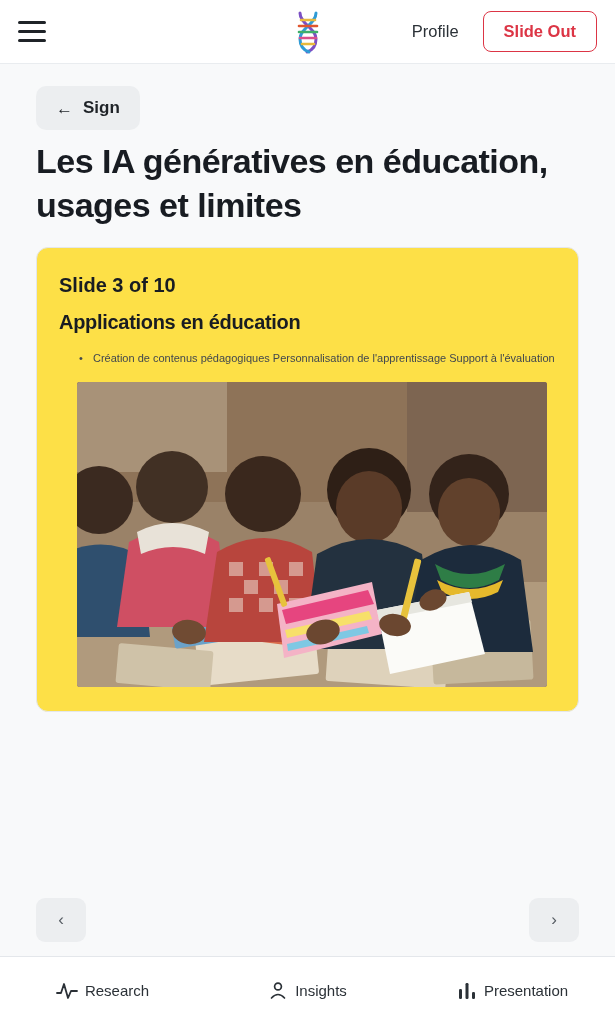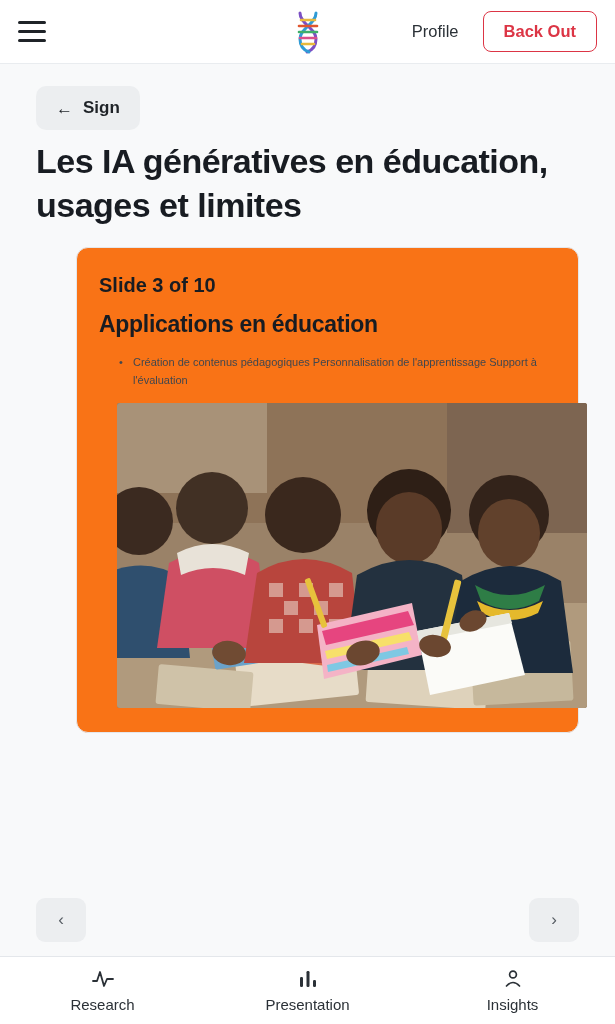--- a/index.html
+++ b/index.html
@@ -118,34 +118,33 @@
     margin-top: 14px;
     font-size: 17px;
     line-height: 1.55;
     color: #495057;
     max-width: 545px;
   }
 
   
   .slide-card {
     margin-top: 20px;
-    background: #f97316;
+    background: #fde047;
     border: 1px solid #e4e7eb;
     border-radius: 12px;
     padding: 26px 22px 24px 22px;
-    margin-left: 40px;
   }
   .slide-counter {
     font-size: 20px;
     font-weight: 700;
     color: #181c22;
   }
   .slide-heading {
     margin-top: 14px;
-    font-size: 23px;
+    font-size: 20px;
     font-weight: 700;
     letter-spacing: -0.3px;
     color: #181c22;
   }
   .slide-desc {
     margin-top: 14px;
     font-size: 17px;
     line-height: 1.55;
     color: #41474e;
   }
@@ -210,21 +209,20 @@
     flex: 0 0 68px;
     height: 68px;
     background: #ffffff;
     border-top: 1px solid #e4e7eb;
     display: flex;
     align-items: center;
   }
   .tab {
     flex: 1 1 0;
     display: flex;
-    flex-direction: column;
     align-items: center;
     justify-content: center;
     gap: 7px;
     cursor: pointer;
     color: #2b3137;
     text-align: right;
   }
   .tab-label { font-size: 15px; }
   .tab-icon { height: 20px; display: flex; align-items: center; justify-content: center; }
 </style>
@@ -247,21 +245,21 @@
         <line x1="13" y1="10" x2="27" y2="10" stroke="#e8b93c" stroke-width="2.6" stroke-linecap="round"></line>
         <line x1="11" y1="16" x2="29" y2="16" stroke="#e0562f" stroke-width="2.6" stroke-linecap="round"></line>
         <line x1="11" y1="22" x2="29" y2="22" stroke="#3fae6a" stroke-width="2.6" stroke-linecap="round"></line>
         <line x1="12" y1="28" x2="28" y2="28" stroke="#d94f8c" stroke-width="2.6" stroke-linecap="round"></line>
         <line x1="14" y1="34" x2="26" y2="34" stroke="#e8b93c" stroke-width="2.6" stroke-linecap="round"></line>
       </svg>
     </div>
 
     <div class="topbar-right">
       <div class="profile-link">Profile</div>
-      <button class="signout-btn">Back Out</button>
+      <button class="signout-btn">Slide Out</button>
     </div>
   </div>
 
   <div class="content">
 
     <button class="back-btn">
       <span class="back-arrow">←</span>
       <span>Sign</span>
     </button>
 
@@ -350,31 +348,31 @@
       <span class="tab-icon">
         <svg width="22" height="20" viewBox="0 0 22 20" aria-hidden="true">
           <polyline points="1,12 5,12 8,3 12,17 15,10 21,10" fill="none" stroke="#2b3137" stroke-width="1.8" stroke-linecap="round" stroke-linejoin="round"></polyline>
         </svg>
       </span>
       <span class="tab-label">Research</span>
     </div>
     <div class="tab">
       <span class="tab-icon">
         <svg width="20" height="20" viewBox="0 0 20 20" aria-hidden="true">
+          <circle cx="10" cy="5.5" r="3.4" fill="none" stroke="#2b3137" stroke-width="1.7"></circle>
+          <path d="M3.5 17 q6.5 -7 13 0" fill="none" stroke="#2b3137" stroke-width="1.7" stroke-linecap="round"></path>
+        </svg>
+      </span>
+      <span class="tab-label">Insights</span>
+    </div>
+    <div class="tab">
+      <span class="tab-icon">
+        <svg width="20" height="20" viewBox="0 0 20 20" aria-hidden="true">
           <rect x="2" y="8" width="3" height="10" rx="1.2" fill="#2b3137"></rect>
           <rect x="8.5" y="2" width="3" height="16" rx="1.2" fill="#2b3137"></rect>
           <rect x="15" y="11" width="3" height="7" rx="1.2" fill="#2b3137"></rect>
         </svg>
       </span>
       <span class="tab-label">Presentation</span>
     </div>
-    <div class="tab">
-      <span class="tab-icon">
-        <svg width="20" height="20" viewBox="0 0 20 20" aria-hidden="true">
-          <circle cx="10" cy="5.5" r="3.4" fill="none" stroke="#2b3137" stroke-width="1.7"></circle>
-          <path d="M3.5 17 q6.5 -7 13 0" fill="none" stroke="#2b3137" stroke-width="1.7" stroke-linecap="round"></path>
-        </svg>
-      </span>
-      <span class="tab-label">Insights</span>
-    </div>
   </div>
 
 </div>
 
 </body></html>

